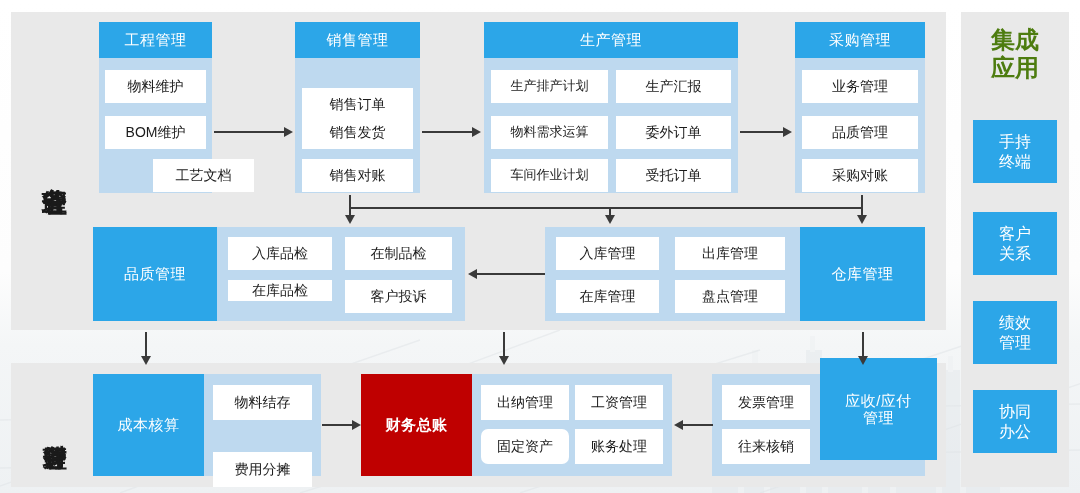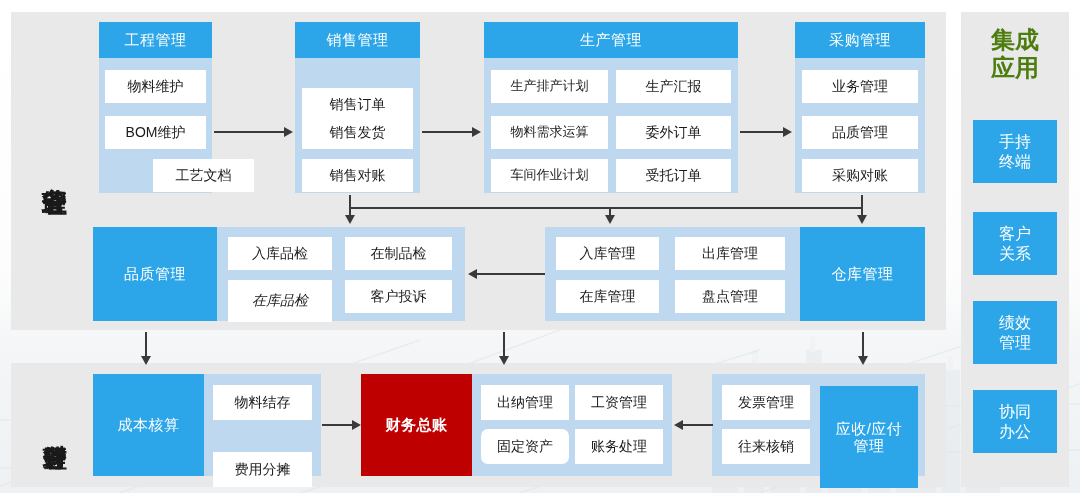--- a/index.html
+++ b/index.html
@@ -131,21 +131,21 @@
   <div class="card" style="left:795px;top:22px;width:130px;height:171px;"></div>
   <div class="card-head" style="left:795px;top:22px;width:130px;height:36px;">采购管理</div>
   <div class="cell" style="left:802px;top:70px;width:116px;height:33px;">业务管理</div>
   <div class="cell" style="left:802px;top:116px;width:116px;height:33px;">品质管理</div>
   <div class="cell" style="left:802px;top:159px;width:116px;height:33px;">采购对账</div>
 
   <div class="card" style="left:93px;top:227px;width:372px;height:94px;"></div>
   <div class="card-head" style="left:93px;top:227px;width:124px;height:94px;">品质管理</div>
   <div class="cell" style="left:228px;top:237px;width:104px;height:33px;">入库品检</div>
   <div class="cell" style="left:345px;top:237px;width:107px;height:33px;">在制品检</div>
-  <div class="cell" style="left:228px;top:280px;width:104px;height:42px;font-style:italic;">在库品检</div>
+  <div class="cell" style="left:228px;top:280px;width:104px;height:21px;">在库品检</div>
   <div class="cell" style="left:345px;top:280px;width:107px;height:33px;">客户投诉</div>
 
   <div class="card" style="left:545px;top:227px;width:380px;height:94px;"></div>
   <div class="card-head" style="left:800px;top:227px;width:125px;height:94px;">仓库管理</div>
   <div class="cell" style="left:556px;top:237px;width:103px;height:33px;">入库管理</div>
   <div class="cell" style="left:675px;top:237px;width:110px;height:33px;">出库管理</div>
   <div class="cell" style="left:556px;top:280px;width:103px;height:33px;">在库管理</div>
   <div class="cell" style="left:675px;top:280px;width:110px;height:33px;">盘点管理</div>
 
   <div class="panel" style="left:11px;top:363px;width:935px;height:124px;"></div>
@@ -157,21 +157,21 @@
   <div class="cell" style="left:213px;top:452px;width:99px;height:35px;">费用分摊</div>
 
   <div class="card" style="left:361px;top:374px;width:311px;height:102px;"></div>
   <div class="card-head red" style="left:361px;top:374px;width:111px;height:102px;">财务总账</div>
   <div class="cell" style="left:481px;top:385px;width:88px;height:35px;">出纳管理</div>
   <div class="cell" style="left:575px;top:385px;width:88px;height:35px;">工资管理</div>
   <div class="cell" style="left:481px;top:429px;width:88px;height:35px;border-radius:7px;">固定资产</div>
   <div class="cell" style="left:575px;top:429px;width:88px;height:35px;">账务处理</div>
 
   <div class="card" style="left:712px;top:374px;width:213px;height:102px;"></div>
-  <div class="card-head" style="left:820px;top:386px;width:98px;height:102px;white-space:pre-line;">应收/应付
+  <div class="card-head" style="left:820px;top:358px;width:117px;height:102px;white-space:pre-line;">应收/应付
 管理</div>
   <div class="cell" style="left:722px;top:385px;width:88px;height:35px;">发票管理</div>
   <div class="cell" style="left:722px;top:429px;width:88px;height:35px;">往来核销</div>
 
   <div class="side-panel" style="left:961px;top:12px;width:108px;height:475px;"></div>
   <div class="side-title" style="left:961px;top:26px;width:108px;white-space:pre-line;">集成
 应用</div>
 
   <div class="side-btn" style="left:973px;top:120px;width:84px;height:63px;white-space:pre-line;">手持
 终端</div>

